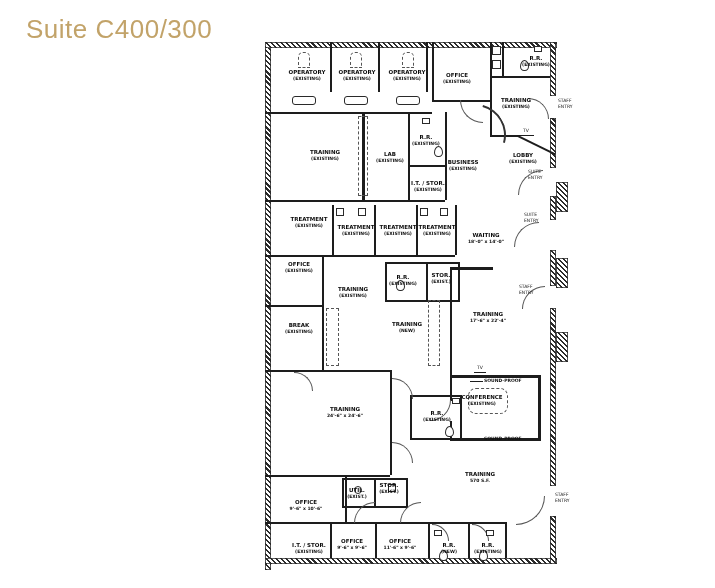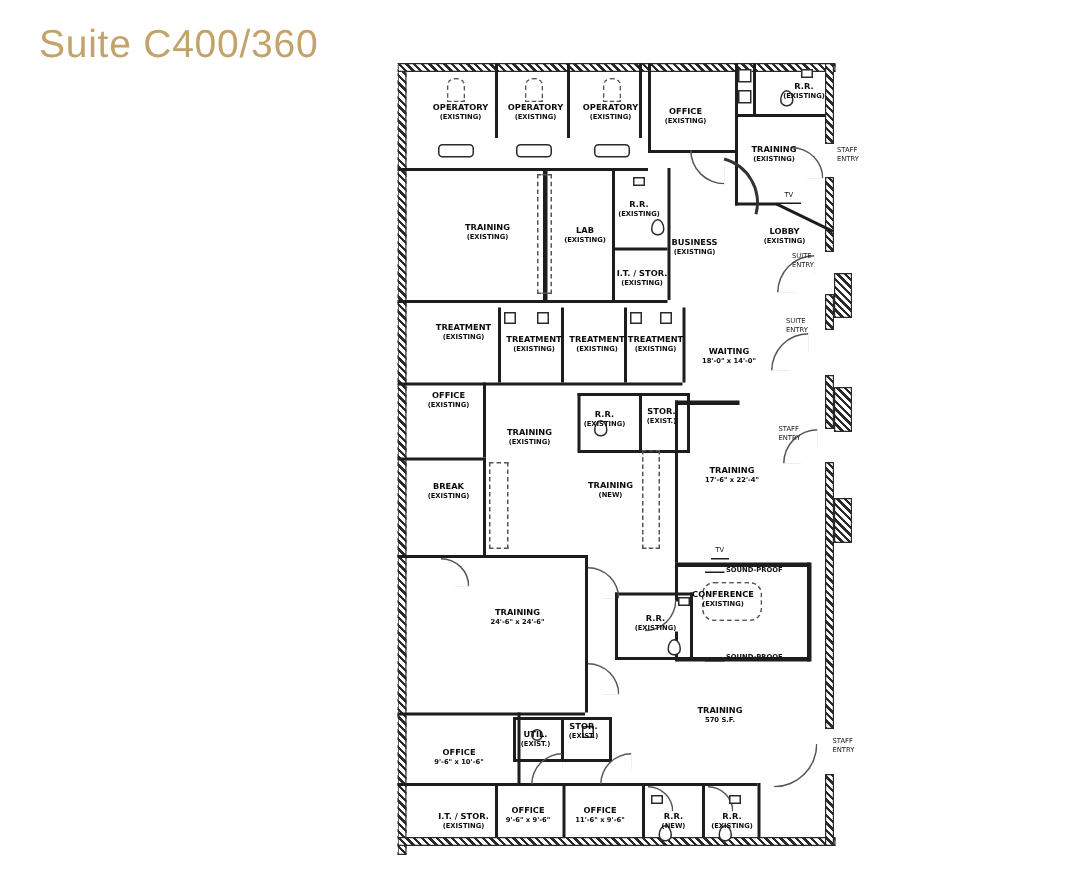--- a/index.html
+++ b/index.html
@@ -23,21 +23,21 @@
   .arc{position:absolute;}
   .fx{position:absolute;border:1px solid #2a2a2a;background:#fff;box-sizing:border-box;}
   .dash{position:absolute;border:1px dashed #555;background:transparent;box-sizing:border-box;}
   .toilet{position:absolute;width:9px;height:11px;border:1px solid #2a2a2a;background:#fff;
           border-radius:50% 50% 45% 45%/60% 60% 40% 40%;box-sizing:border-box;}
   .qarc{position:absolute;border:2px solid transparent;border-radius:50%;box-sizing:border-box;}
 </style>
 </head>
 <body>
 
-<div id="title">Suite C400/360</div>
+<div id="title">Suite C400/300</div>
 
 <div id="plan">
 
   <div class="x" style="left:3px;top:6px;width:6px;height:528px"></div>
   <div class="x" style="left:3px;top:6px;width:292px;height:6px"></div>
   <div class="x" style="left:3px;top:522px;width:292px;height:6px"></div>
   <div class="x" style="left:288px;top:6px;width:6px;height:54px"></div>
   <div class="x" style="left:288px;top:82px;width:6px;height:50px"></div>
   <div class="x" style="left:288px;top:160px;width:6px;height:24px"></div>
   <div class="x" style="left:288px;top:214px;width:6px;height:36px"></div>

